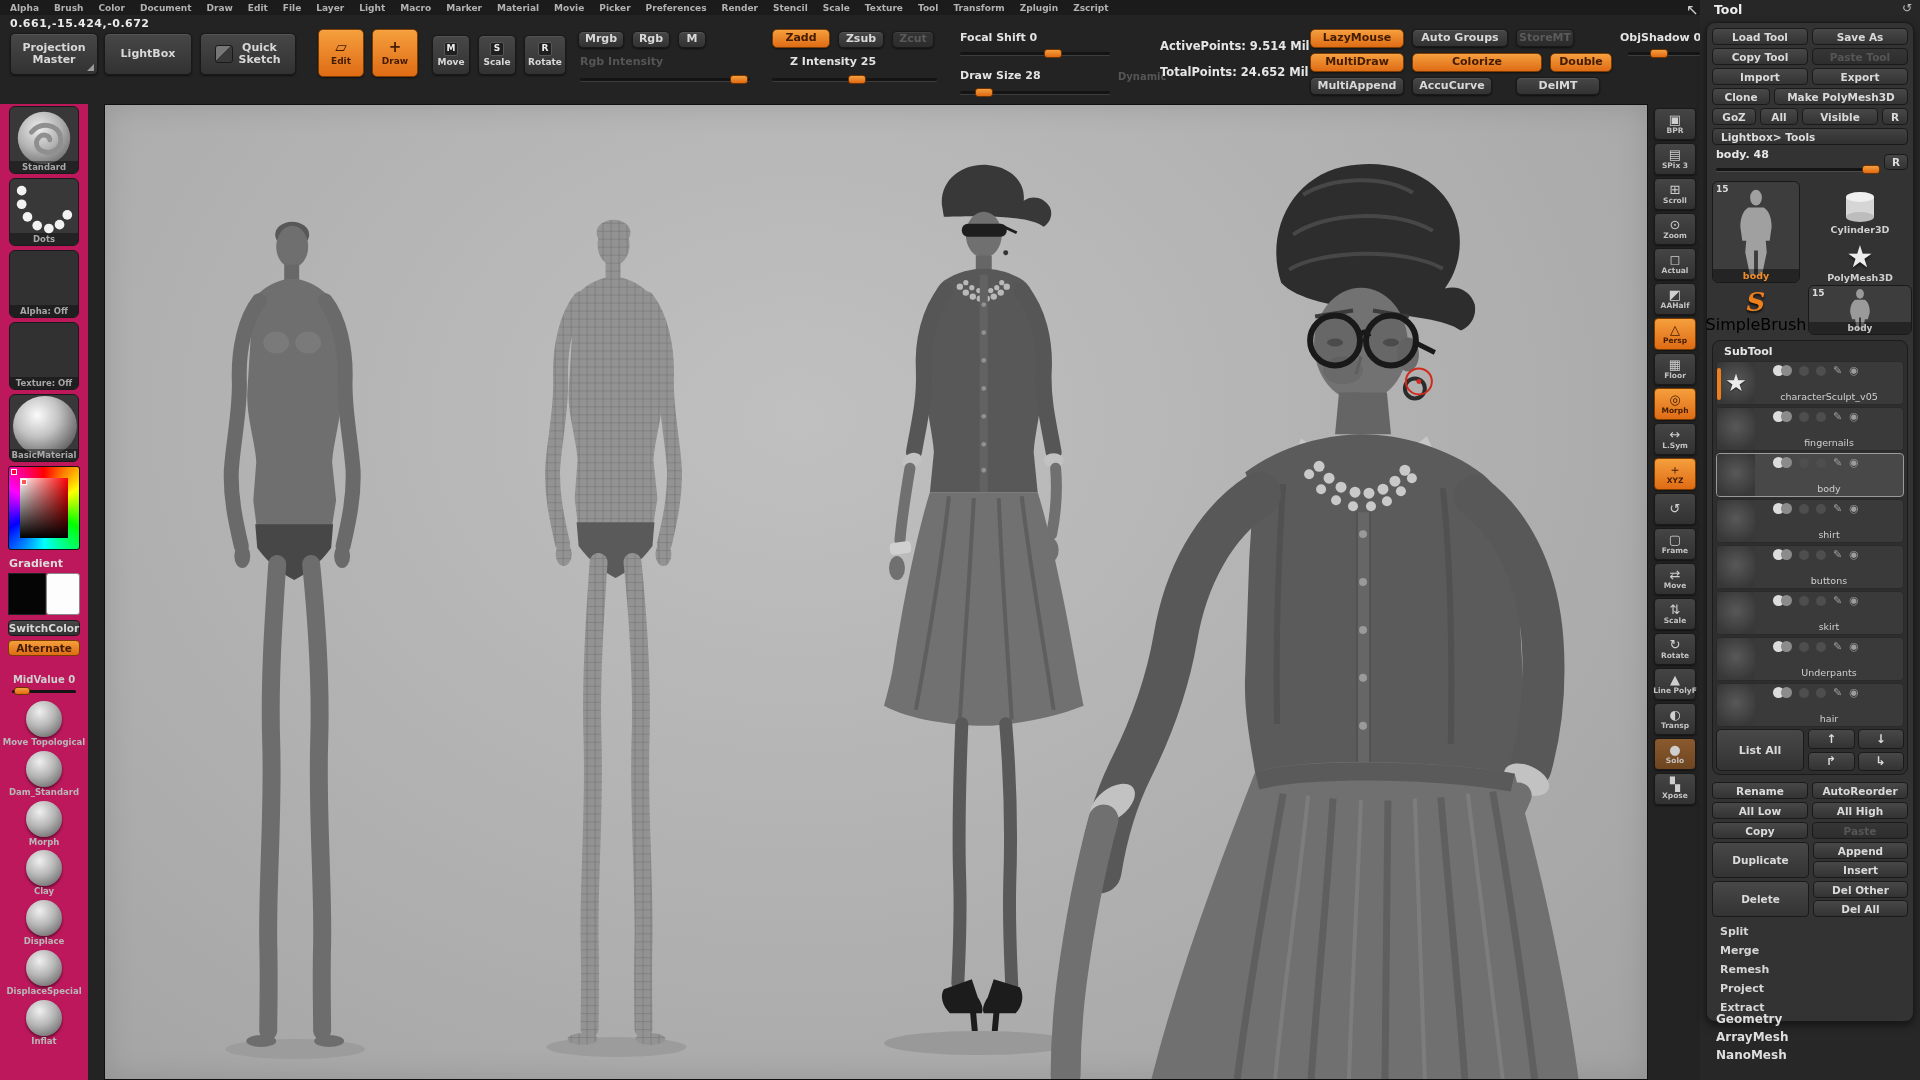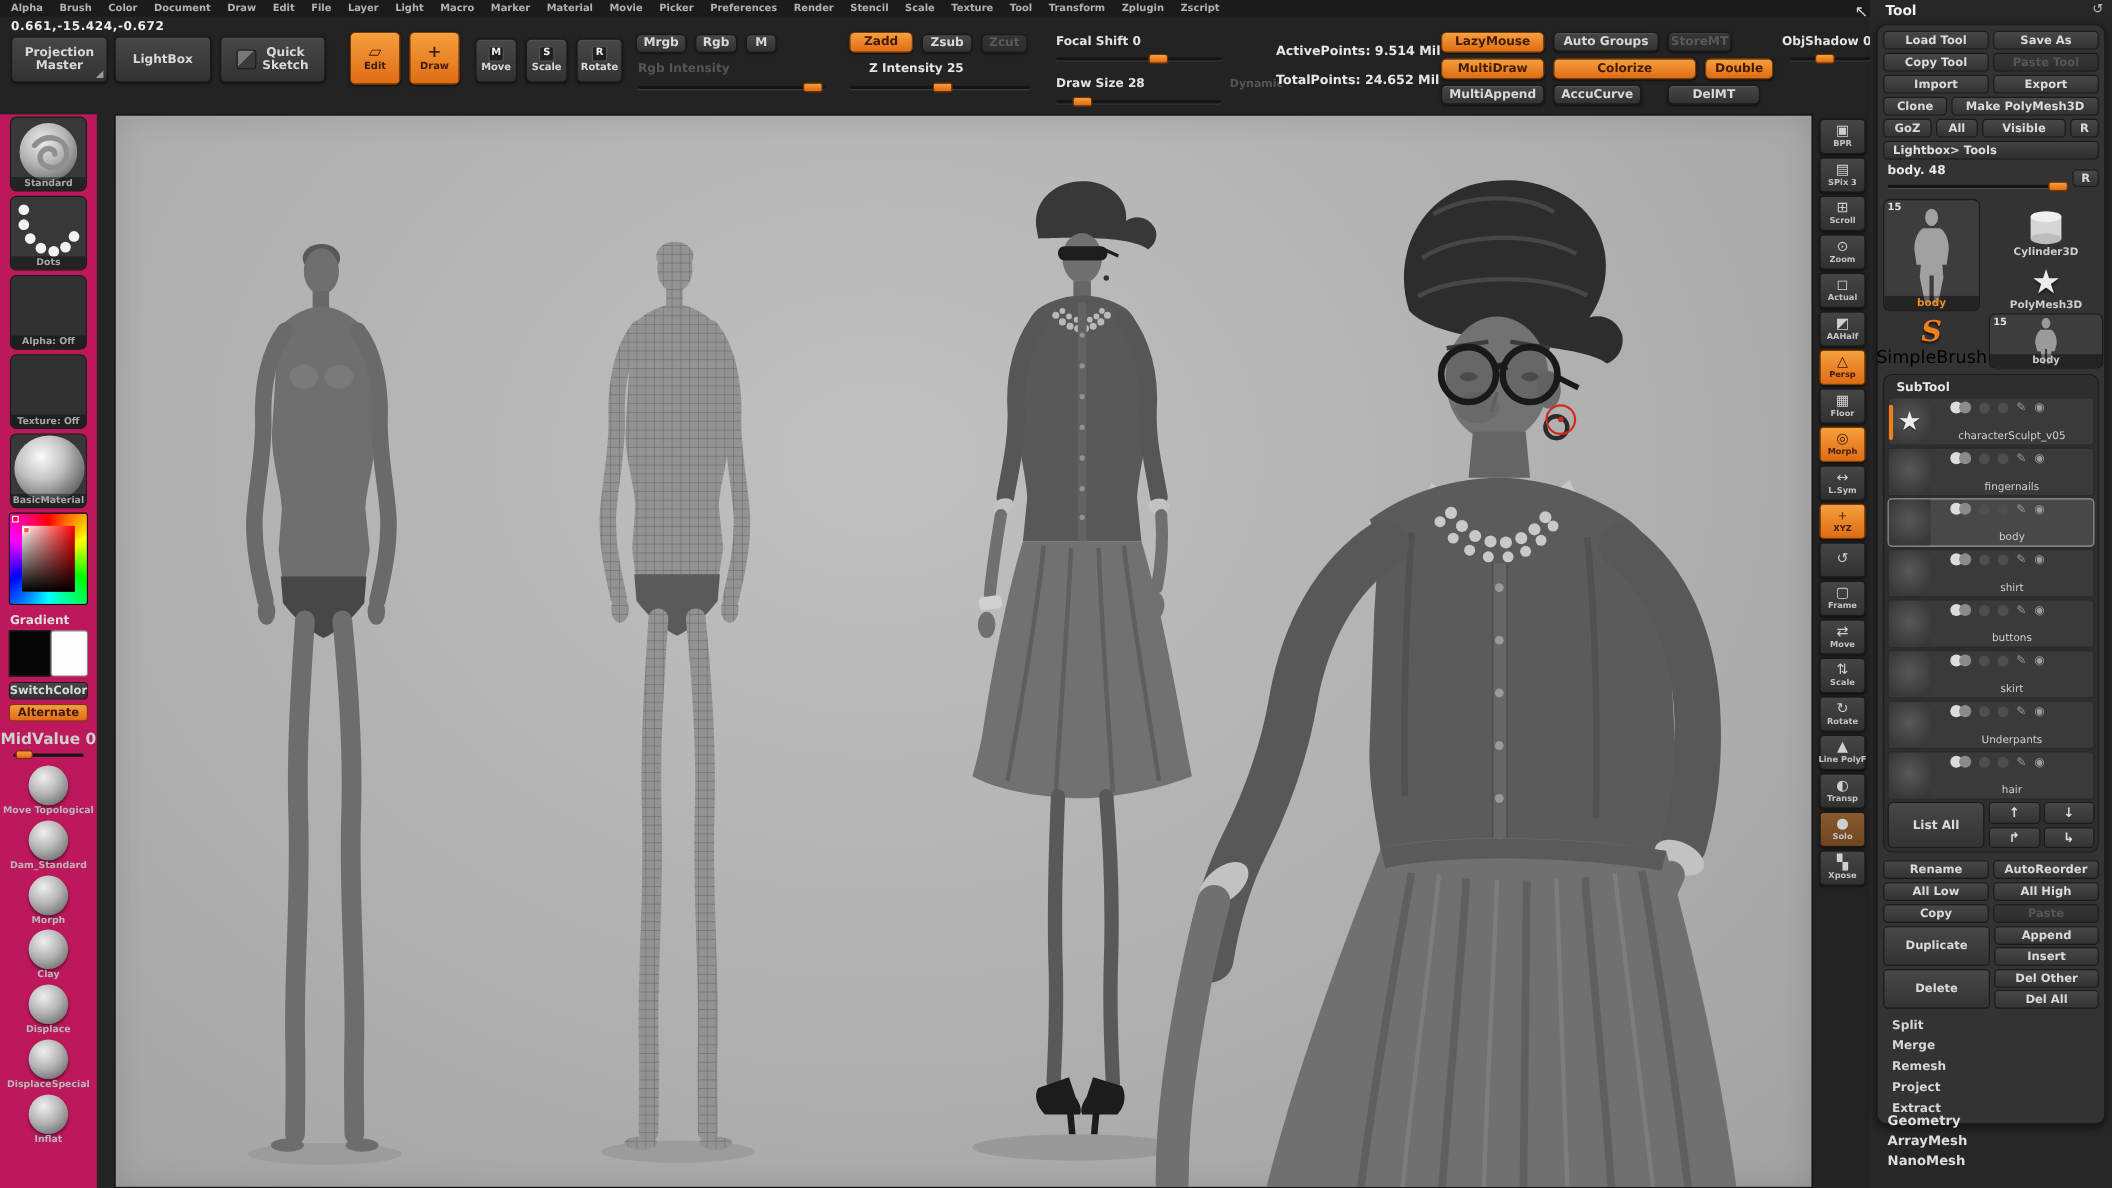--- a/index.html
+++ b/index.html
@@ -59,21 +59,21 @@
   .picker .mark { position:absolute; width:6px; height:6px; border:1.5px solid #fff; background:rgba(255,0,0,.6); }
   .side-label { width:76px; text-align:left; font-size:11px; font-weight:bold; color:#dcdcdc; margin:3px 0 3px 6px; }
   .swatches { display:flex; width:72px; height:42px; margin-bottom:5px; flex:none; }
   .sw-black { width:38px; height:42px; background:#050505; border:1px solid #222; }
   .sw-white { width:34px; height:42px; background:#fdfdfd; border:1px solid #888; border-radius:3px; }
   .side-btn { position:relative; width:72px; height:16px; flex:none; margin-bottom:4px;
     display:flex; align-items:center; justify-content:center;
     background:linear-gradient(#474747,#323232); border:1px solid #191919; border-radius:4px;
     color:#d8d8d8; font-size:10.5px; font-weight:bold; cursor:pointer; }
   .side-btn.orange { background:linear-gradient(#f59f3d,#df6c15); border-color:#7c3c00; color:#421b00; }
-  .midvalue { font-size:14px; font-weight:bold; color:#cfcfcf; margin:4px 0 2px; }
+  .midvalue { font-size:10px; font-weight:bold; color:#cfcfcf; margin:14px 0 2px; }
   .mini-slider { position:relative; width:64px; height:8px; margin-bottom:6px; flex:none; }
   .mini-slider .track { position:absolute; left:0; right:0; top:3px; height:3px; background:#141414; border-radius:2px; }
   .mini-slider .handle { position:absolute; left:2px; top:0; width:16px; height:8px; border-radius:3px;
     background:linear-gradient(#f59f3d,#e06a14); border:1px solid #6e3300; }
   .brush-item { display:flex; flex-direction:column; align-items:center; margin-bottom:3px; flex:none; width:84px; }
   .brush-ball { width:36px; height:36px; border-radius:50%;
     background:radial-gradient(circle at 38% 30%, #efefef, #b5b5b5 45%, #6e6e6e 85%); box-shadow:0 2px 3px rgba(0,0,0,.5); }
   .brush-name { font-size:8.5px; font-weight:bold; color:#b8b8b8; text-align:center; line-height:1.15; margin-top:1px; }
 
   

